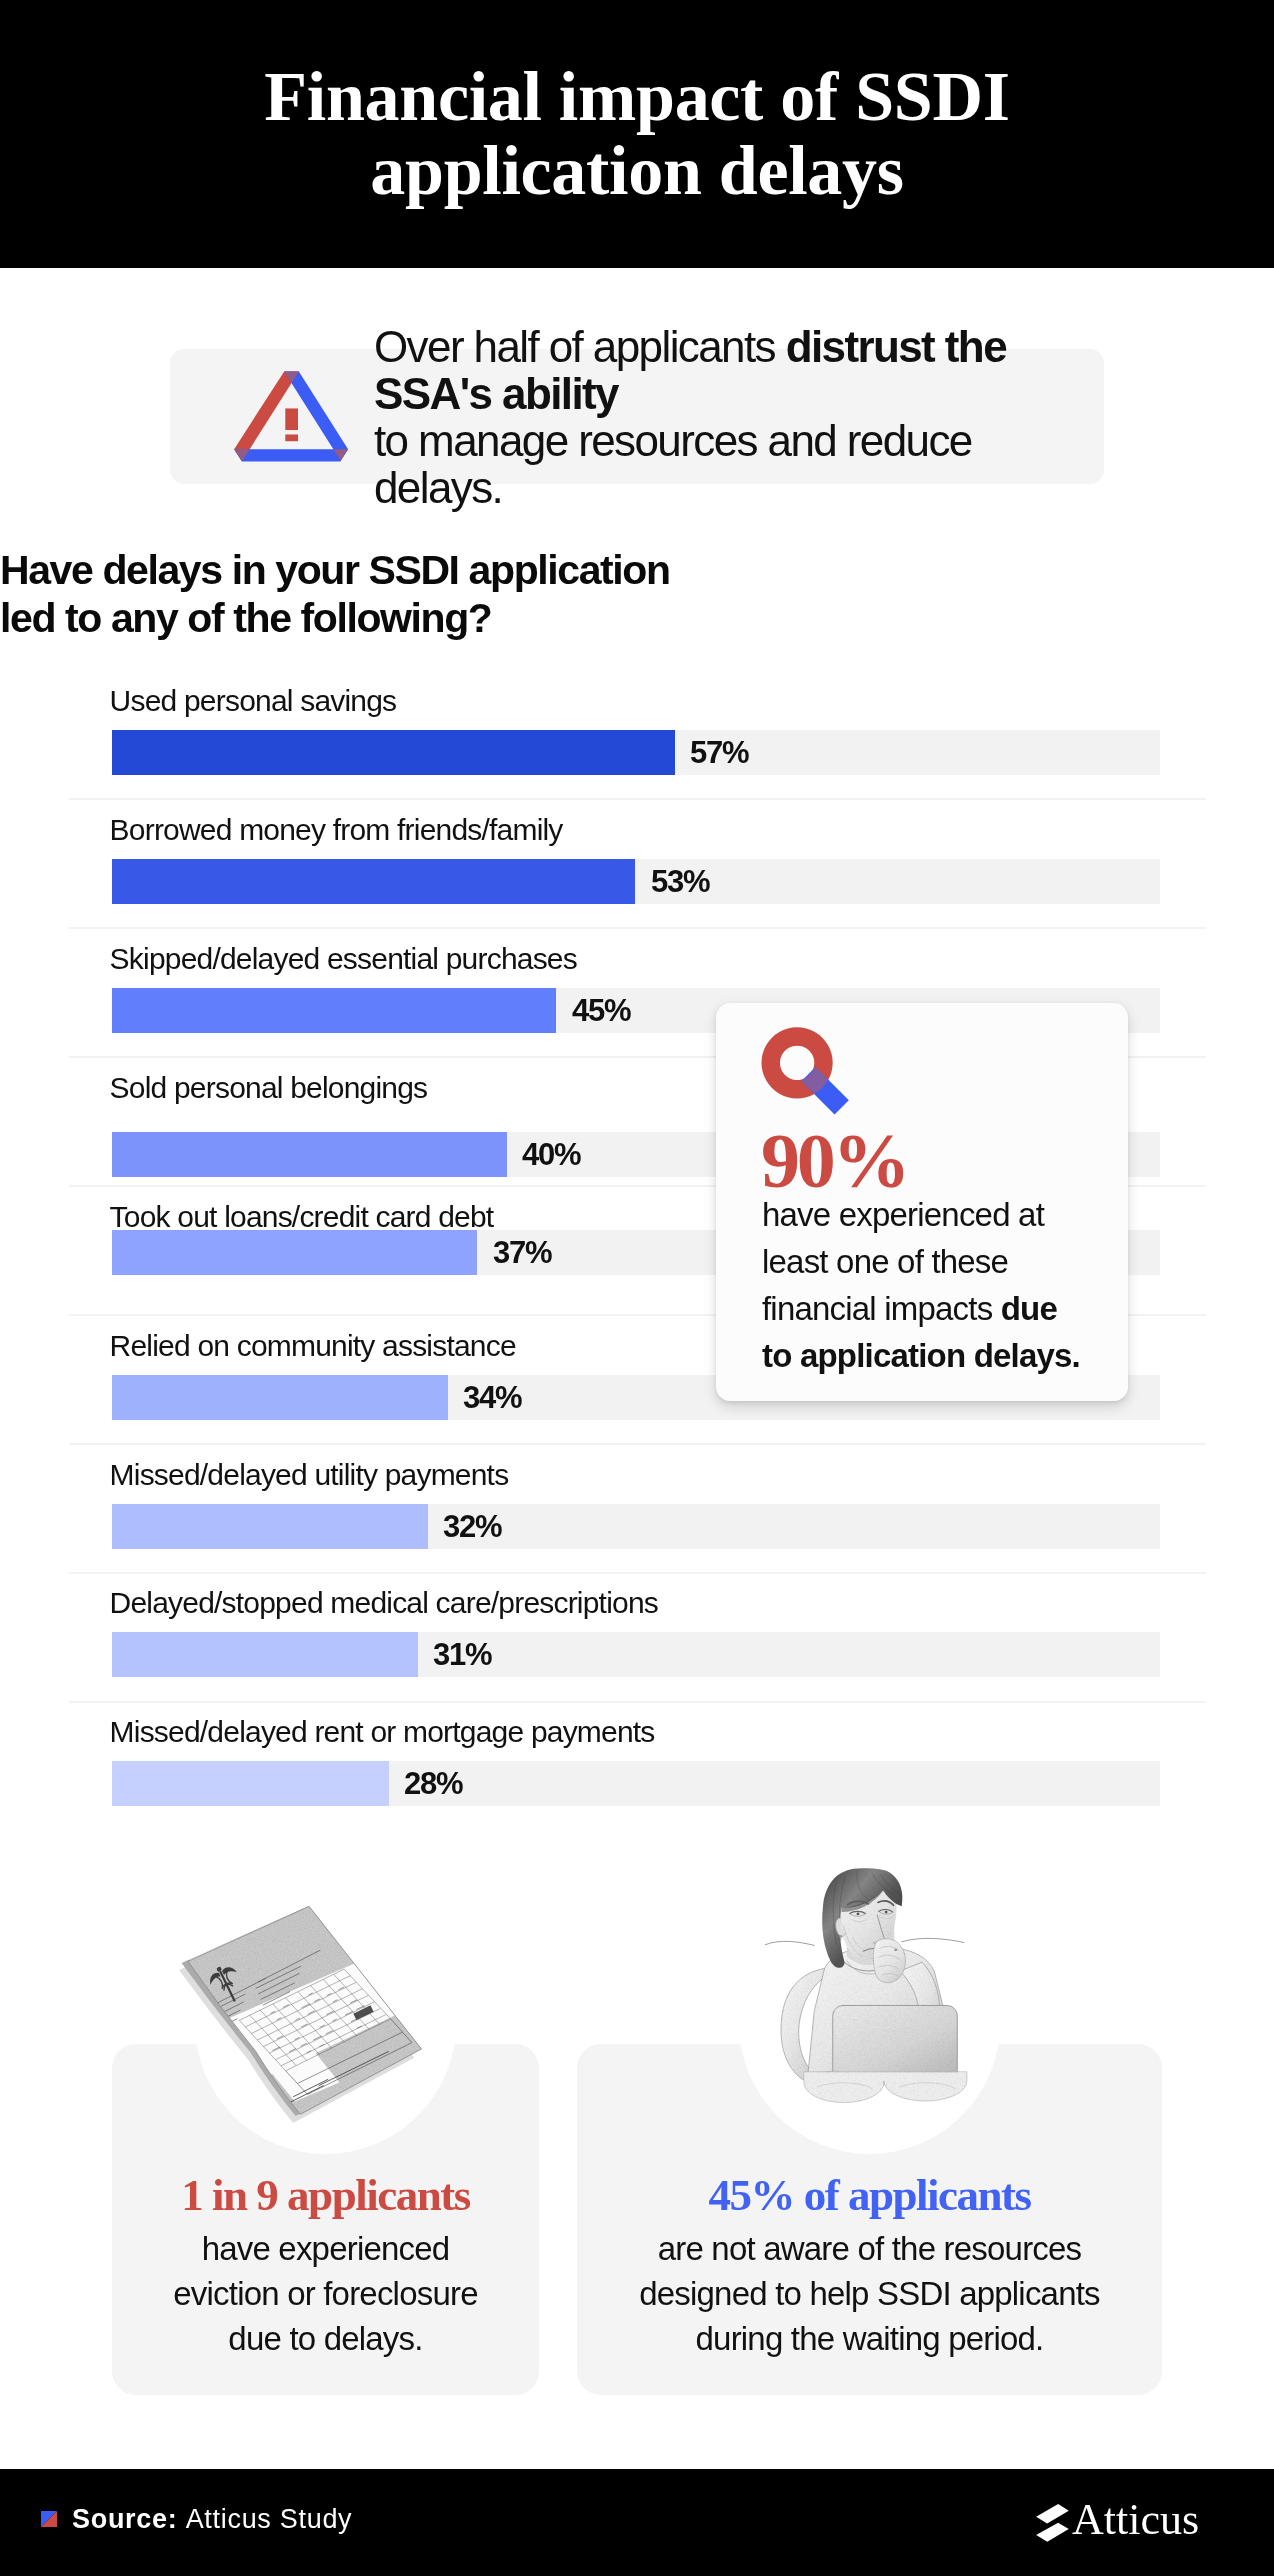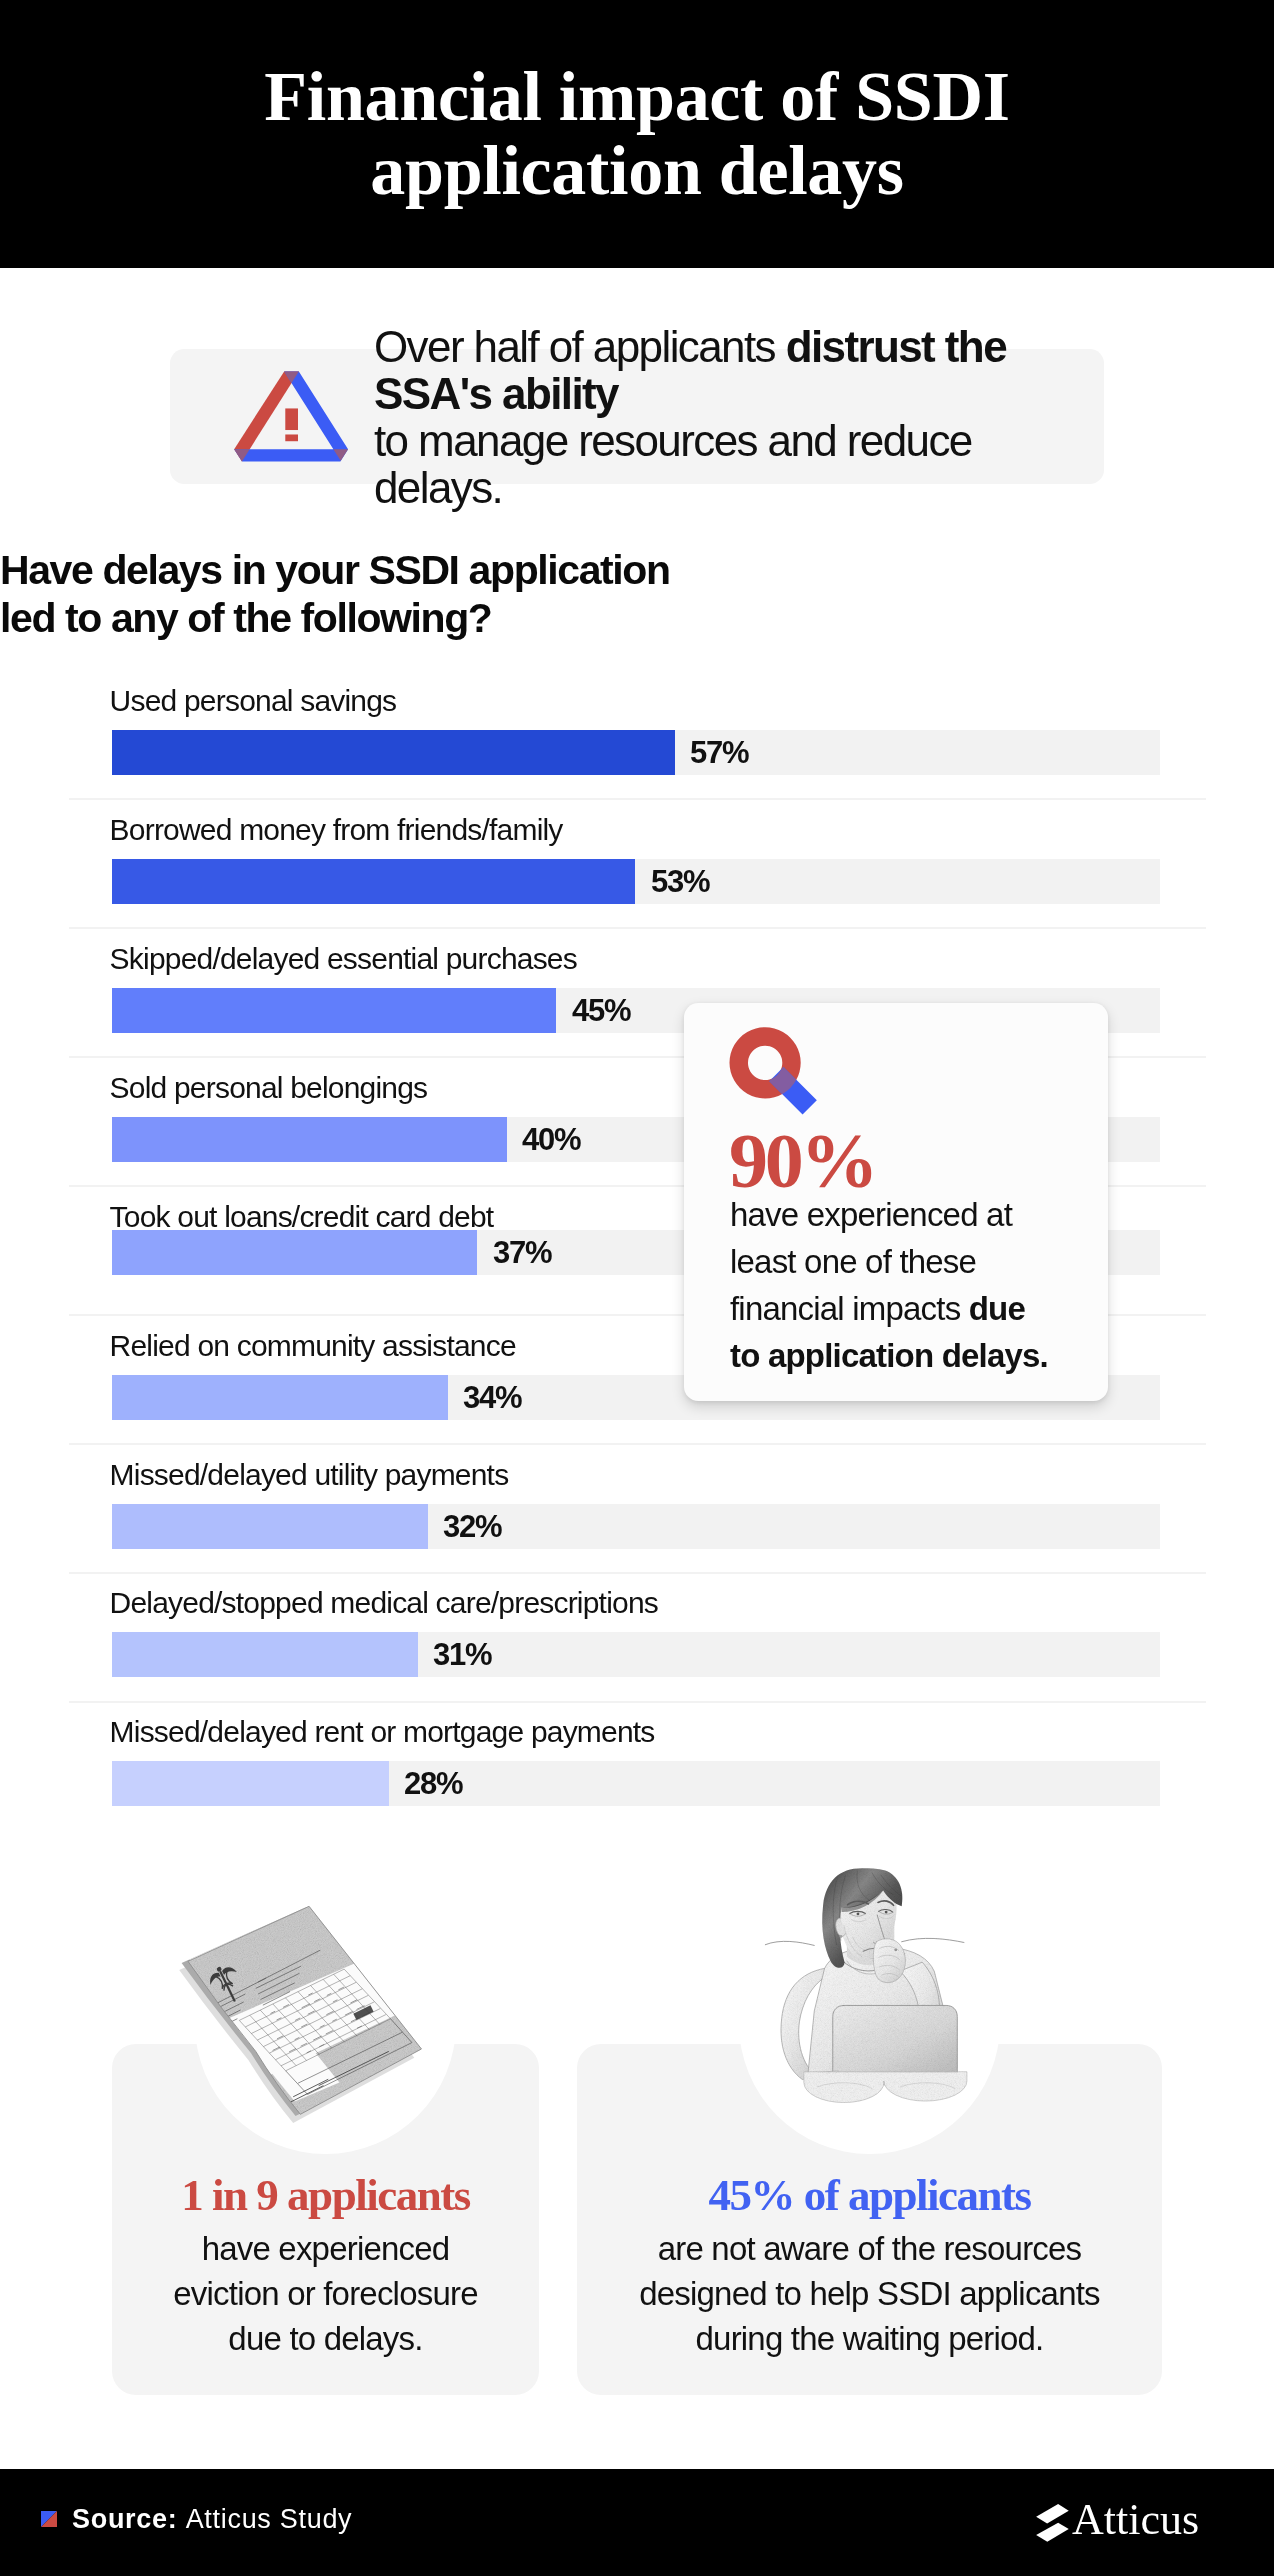--- a/index.html
+++ b/index.html
@@ -51,24 +51,23 @@
   .track{position:absolute;left:0;width:1048px;height:45px;background:#f2f2f2;}
   .bar{position:absolute;left:0;top:0;height:45px;}
   .pct{
     position:absolute;top:0;height:45px;display:flex;align-items:center;
     font-size:31px;font-weight:700;color:#111;letter-spacing:-1.2px;
   }
   .divider{position:absolute;left:69px;width:1137px;height:2.4px;background:#f2f2f2;}
 
   
   .card90{
-    position:absolute;left:684px;top:1003px;width:412px;height:398px;
+    position:absolute;left:716px;top:1003px;width:412px;height:398px;
     background:#fcfcfc;border-radius:14.3px;
     box-shadow:0 5.6px 12.7px rgba(0,0,0,0.14), 0 1.6px 4px rgba(0,0,0,0.07);
-    padding-left:12px;
   }
   .card90-icon{position:absolute;left:44px;top:23px;width:91px;height:91px;}
   .card90-num{
     position:absolute;left:45px;top:119px;
     font-family:"Liberation Serif",serif;font-weight:700;font-size:78px;line-height:78px;
     letter-spacing:-3.2px;color:#cb4a42;
   }
   .card90-txt{
     position:absolute;left:46px;top:188px;width:319px;
     font-size:33px;line-height:47px;color:#111;letter-spacing:-0.8px;
@@ -155,21 +154,21 @@
       <div class="row" style="top:939px">
         <div class="row-label">Skipped/delayed essential purchases</div>
         <div class="track" style="top:49px">
           <div class="bar" style="width:444px;background:#617efb"></div>
           <div class="pct" style="left:460px">45%</div>
         </div>
       </div>
       <div class="divider" style="top:1056px"></div>
       <div class="row" style="top:1068px">
         <div class="row-label">Sold personal belongings</div>
-        <div class="track" style="top:49px">
+        <div class="track" style="top:64px">
           <div class="bar" style="width:395px;background:#7d93fc"></div>
           <div class="pct" style="left:410px">40%</div>
         </div>
       </div>
       <div class="divider" style="top:1185px"></div>
       <div class="row" style="top:1197px">
         <div class="row-label">Took out loans/credit card debt</div>
         <div class="track" style="top:33px">
           <div class="bar" style="width:365px;background:#8ea3fd"></div>
           <div class="pct" style="left:381px">37%</div>

